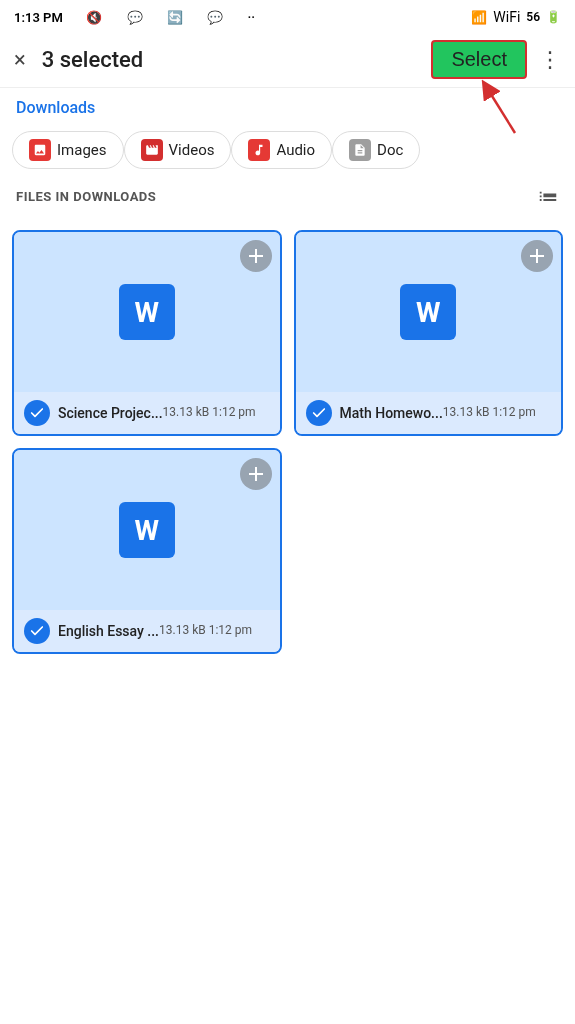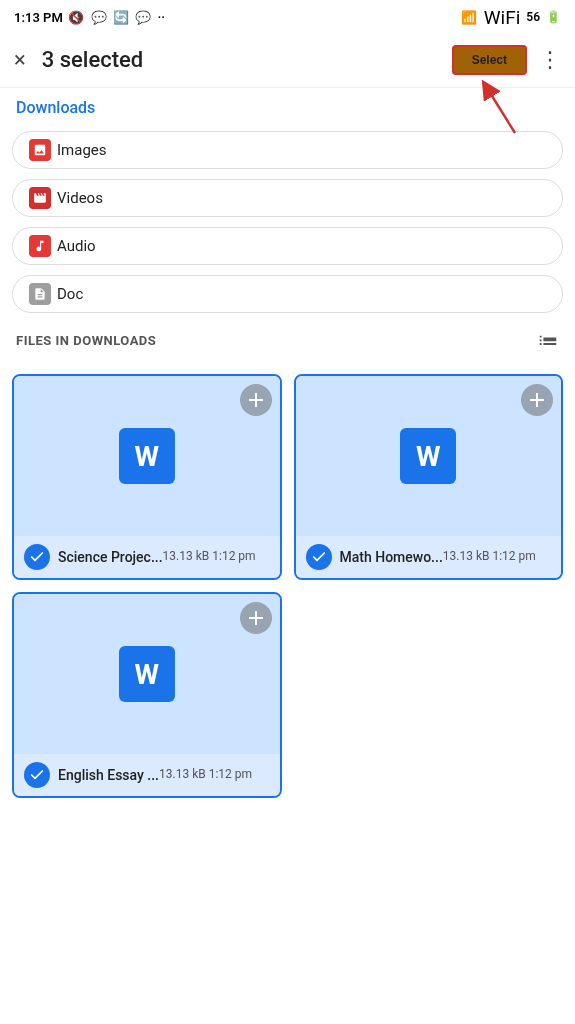--- a/index.html
+++ b/index.html
@@ -16,21 +16,21 @@
       display: flex;
       justify-content: space-between;
       align-items: center;
       padding: 6px 14px 4px 14px;
       background: #fff;
       height: 32px;
     }
     .status-left {
       display: flex;
       align-items: center;
-      gap: 6px;
+      gap: 24px;
       font-size: 13px;
       font-weight: 600;
     }
     .status-right {
       display: flex;
       align-items: center;
       gap: 6px;
     }
 
     
@@ -51,24 +51,24 @@
     }
     .app-bar-title {
       flex: 1;
       font-size: 22px;
       font-weight: 500;
       color: #222;
     }
     .select-button {
       border: 2px solid #d32f2f;
       color: #222;
-      background: #a16207;
+      background: #22c55e;
       padding: 6px 18px;
-      font-size: 12px;
-      font-weight: 700;
+      font-size: 20px;
+      font-weight: 400;
       border-radius: 4px;
       cursor: pointer;
       margin-right: 12px;
     }
     .more-icon {
       font-size: 22px;
       color: #444;
       cursor: pointer;
     }
 
@@ -79,25 +79,23 @@
     .breadcrumb-text {
       color: #1a73e8;
       font-size: 16px;
       font-weight: 500;
       cursor: pointer;
     }
 
     
     .filter-chips {
       display: flex;
-      gap: 10px;
       padding: 8px 12px;
       overflow-x: auto;
       scrollbar-width: none;
-      flex-direction: column;
     }
     .filter-chips::-webkit-scrollbar { display: none; }
     .chip {
       display: flex;
       align-items: center;
       gap: 6px;
       padding: 7px 16px;
       border: 1.5px solid #ddd;
       border-radius: 24px;
       background: #fff;
@@ -273,21 +271,21 @@
     <span>1:13 PM</span>
 
     <span style="font-size:13px;">🔇</span>
     <span style="font-size:13px;">💬</span>
     <span style="font-size:13px;">🔄</span>
     <span style="font-size:13px;">💬</span>
     <span style="font-size:13px;">··</span>
   </div>
   <div class="status-right">
     <span style="font-size:13px;">📶</span>
-    <span style="font-size:19px;">WiFi</span>
+    <span style="font-size:14px;">WiFi</span>
     <span style="font-size:12px;font-weight:600;">56</span>
     <span style="font-size:12px;">🔋</span>
   </div>
 </div>
 
 <div class="app-bar">
   <span class="app-bar-close">×</span>
   <span class="app-bar-title">3 selected</span>
   <button class="select-button">Select</button>
   <span class="more-icon">⋮</span>

